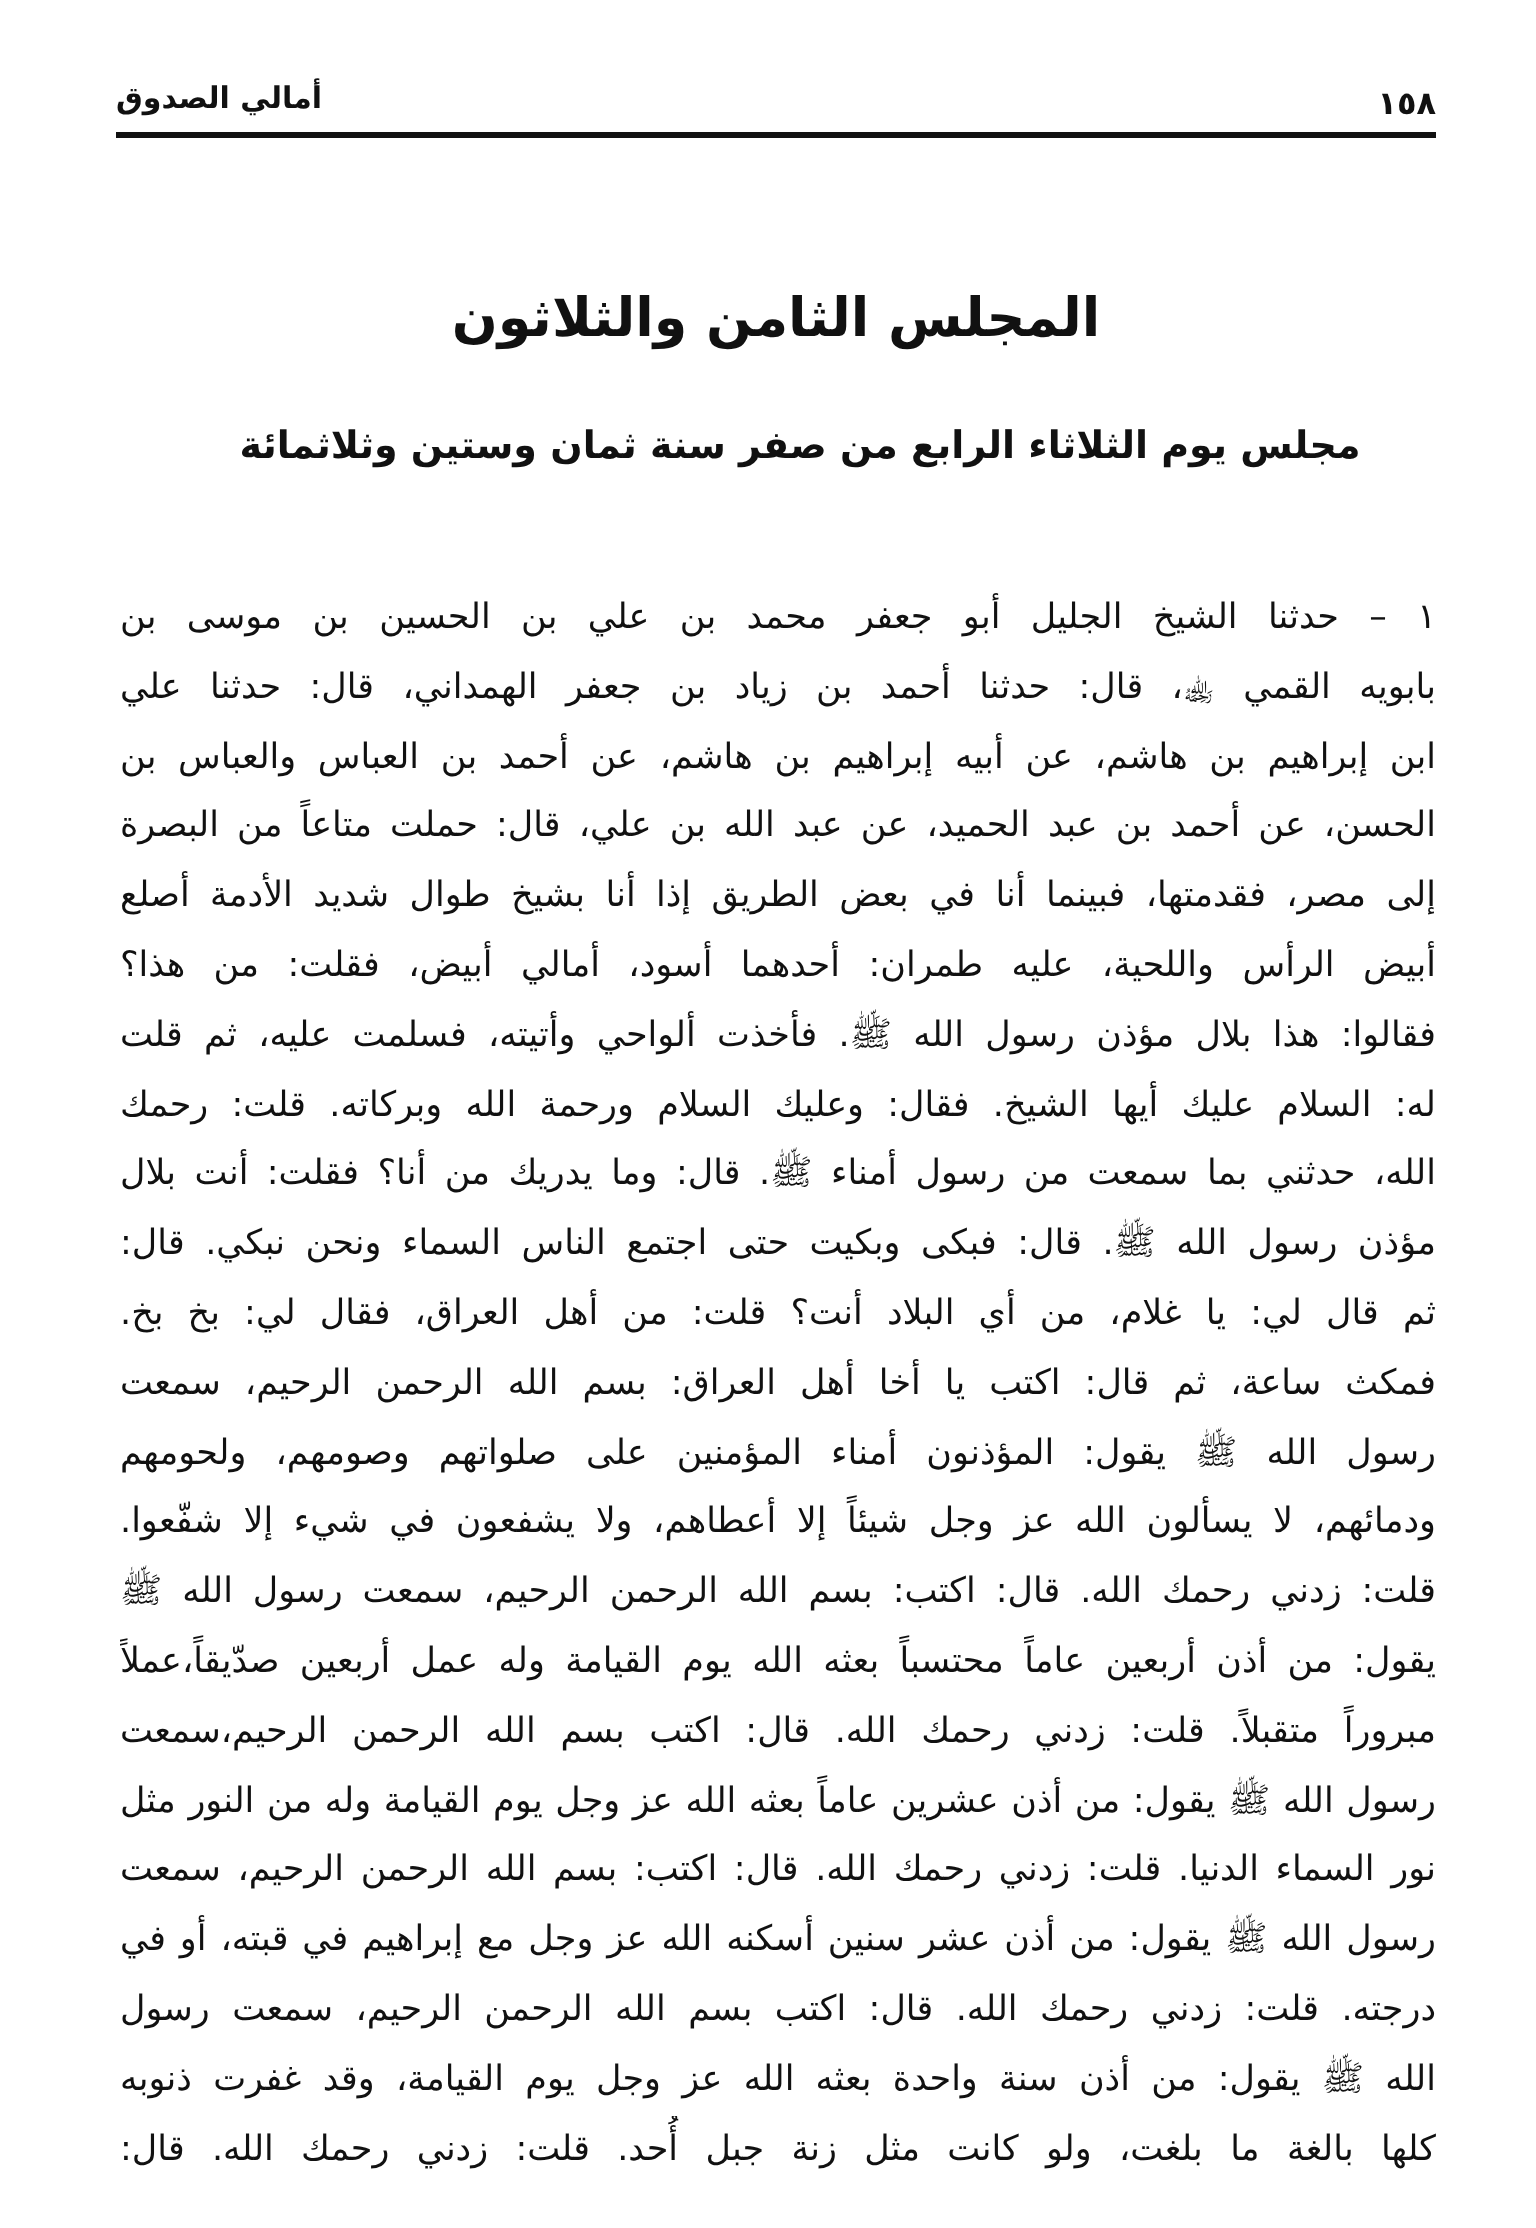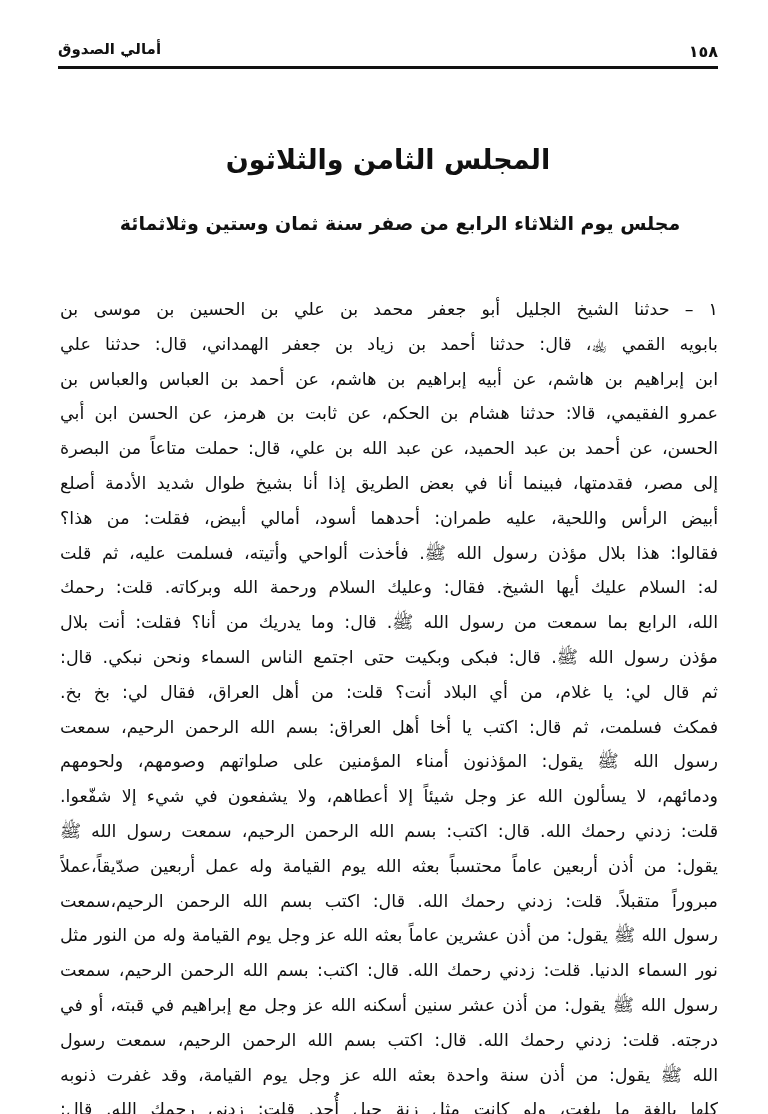--- a/index.html
+++ b/index.html
@@ -99,30 +99,29 @@
 </div>
 
 <h1 class="chapter-title" style="margin:4px;">المجلس الثامن والثلاثون</h1>
 
 <h2 class="session-subtitle" style="margin:16px;">مجلس يوم الثلاثاء الرابع من صفر سنة ثمان وستين وثلاثمائة</h2>
 
 <div class="body-text">
   <div class="body-line">١ – حدثنا الشيخ الجليل أبو جعفر محمد بن علي بن الحسين بن موسى بن</div>
   <div class="body-line">بابويه القمي ﵀، قال: حدثنا أحمد بن زياد بن جعفر الهمداني، قال: حدثنا علي</div>
   <div class="body-line">ابن إبراهيم بن هاشم، عن أبيه إبراهيم بن هاشم، عن أحمد بن العباس والعباس بن</div>
-  <div class="body-line">عمرو الفقيمي، قالا: حدثنا هشام بن الحكم، عن ثابت بن هرمز، عن الحسن ابن أبي</div>
   <div class="body-line">الحسن، عن أحمد بن عبد الحميد، عن عبد الله بن علي، قال: حملت متاعاً من البصرة</div>
   <div class="body-line">إلى مصر، فقدمتها، فبينما أنا في بعض الطريق إذا أنا بشيخ طوال شديد الأدمة أصلع</div>
   <div class="body-line">أبيض الرأس واللحية، عليه طمران: أحدهما أسود، أمالي أبيض، فقلت: من هذا؟</div>
   <div class="body-line">فقالوا: هذا بلال مؤذن رسول الله ﷺ. فأخذت ألواحي وأتيته، فسلمت عليه، ثم قلت</div>
   <div class="body-line">له: السلام عليك أيها الشيخ. فقال: وعليك السلام ورحمة الله وبركاته. قلت: رحمك</div>
-  <div class="body-line">الله، الرابع بما سمعت من رسول الله ﷺ. قال: وما يدريك من أنا؟ فقلت: أنت بلال</div>
+  <div class="body-line">الله، حدثني بما سمعت من رسول أمناء ﷺ. قال: وما يدريك من أنا؟ فقلت: أنت بلال</div>
   <div class="body-line">مؤذن رسول الله ﷺ. قال: فبكى وبكيت حتى اجتمع الناس السماء ونحن نبكي. قال:</div>
   <div class="body-line">ثم قال لي: يا غلام، من أي البلاد أنت؟ قلت: من أهل العراق، فقال لي: بخ بخ.</div>
-  <div class="body-line">فمكث فسلمت، ثم قال: اكتب يا أخا أهل العراق: بسم الله الرحمن الرحيم، سمعت</div>
+  <div class="body-line">فمكث ساعة، ثم قال: اكتب يا أخا أهل العراق: بسم الله الرحمن الرحيم، سمعت</div>
   <div class="body-line">رسول الله ﷺ يقول: المؤذنون أمناء المؤمنين على صلواتهم وصومهم، ولحومهم</div>
   <div class="body-line">ودمائهم، لا يسألون الله عز وجل شيئاً إلا أعطاهم، ولا يشفعون في شيء إلا شفّعوا.</div>
   <div class="body-line">قلت: زدني رحمك الله. قال: اكتب: بسم الله الرحمن الرحيم، سمعت رسول الله ﷺ</div>
   <div class="body-line">يقول: من أذن أربعين عاماً محتسباً بعثه الله يوم القيامة وله عمل أربعين صدّيقاً،عملاً</div>
   <div class="body-line">مبروراً متقبلاً. قلت: زدني رحمك الله. قال: اكتب بسم الله الرحمن الرحيم،سمعت</div>
   <div class="body-line">رسول الله ﷺ يقول: من أذن عشرين عاماً بعثه الله عز وجل يوم القيامة وله من النور مثل</div>
   <div class="body-line">نور السماء الدنيا. قلت: زدني رحمك الله. قال: اكتب: بسم الله الرحمن الرحيم، سمعت</div>
   <div class="body-line">رسول الله ﷺ يقول: من أذن عشر سنين أسكنه الله عز وجل مع إبراهيم في قبته، أو في</div>
   <div class="body-line">درجته. قلت: زدني رحمك الله. قال: اكتب بسم الله الرحمن الرحيم، سمعت رسول</div>
   <div class="body-line">الله ﷺ يقول: من أذن سنة واحدة بعثه الله عز وجل يوم القيامة، وقد غفرت ذنوبه</div>

